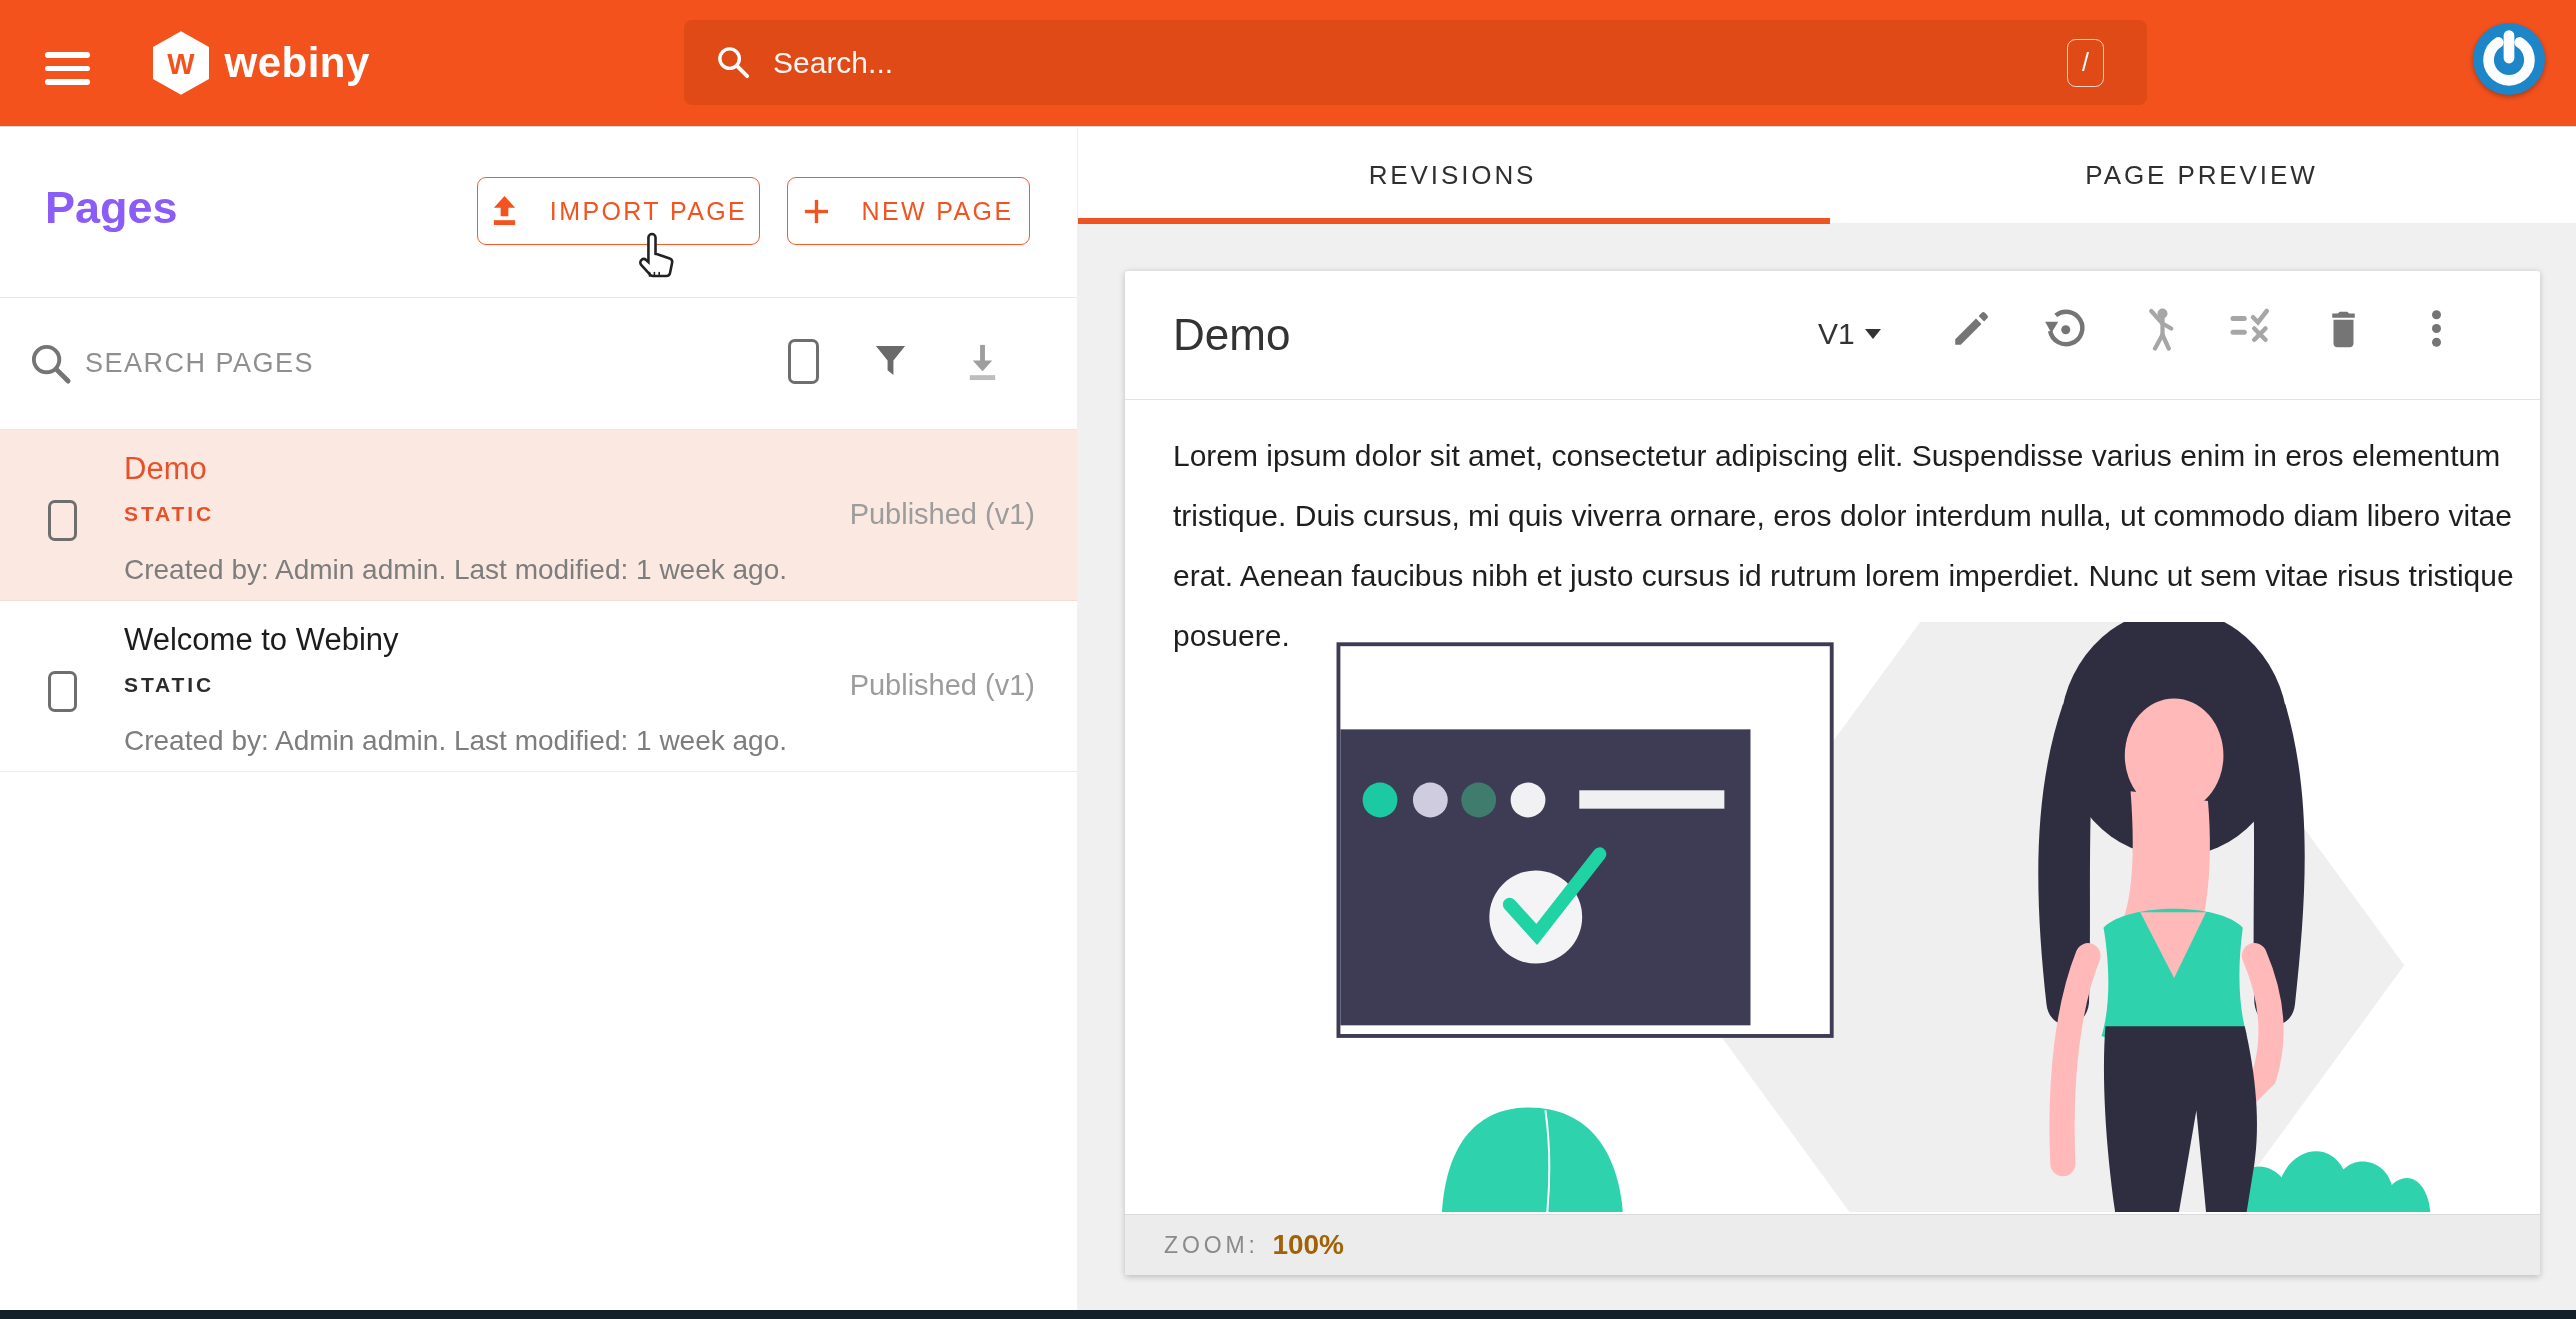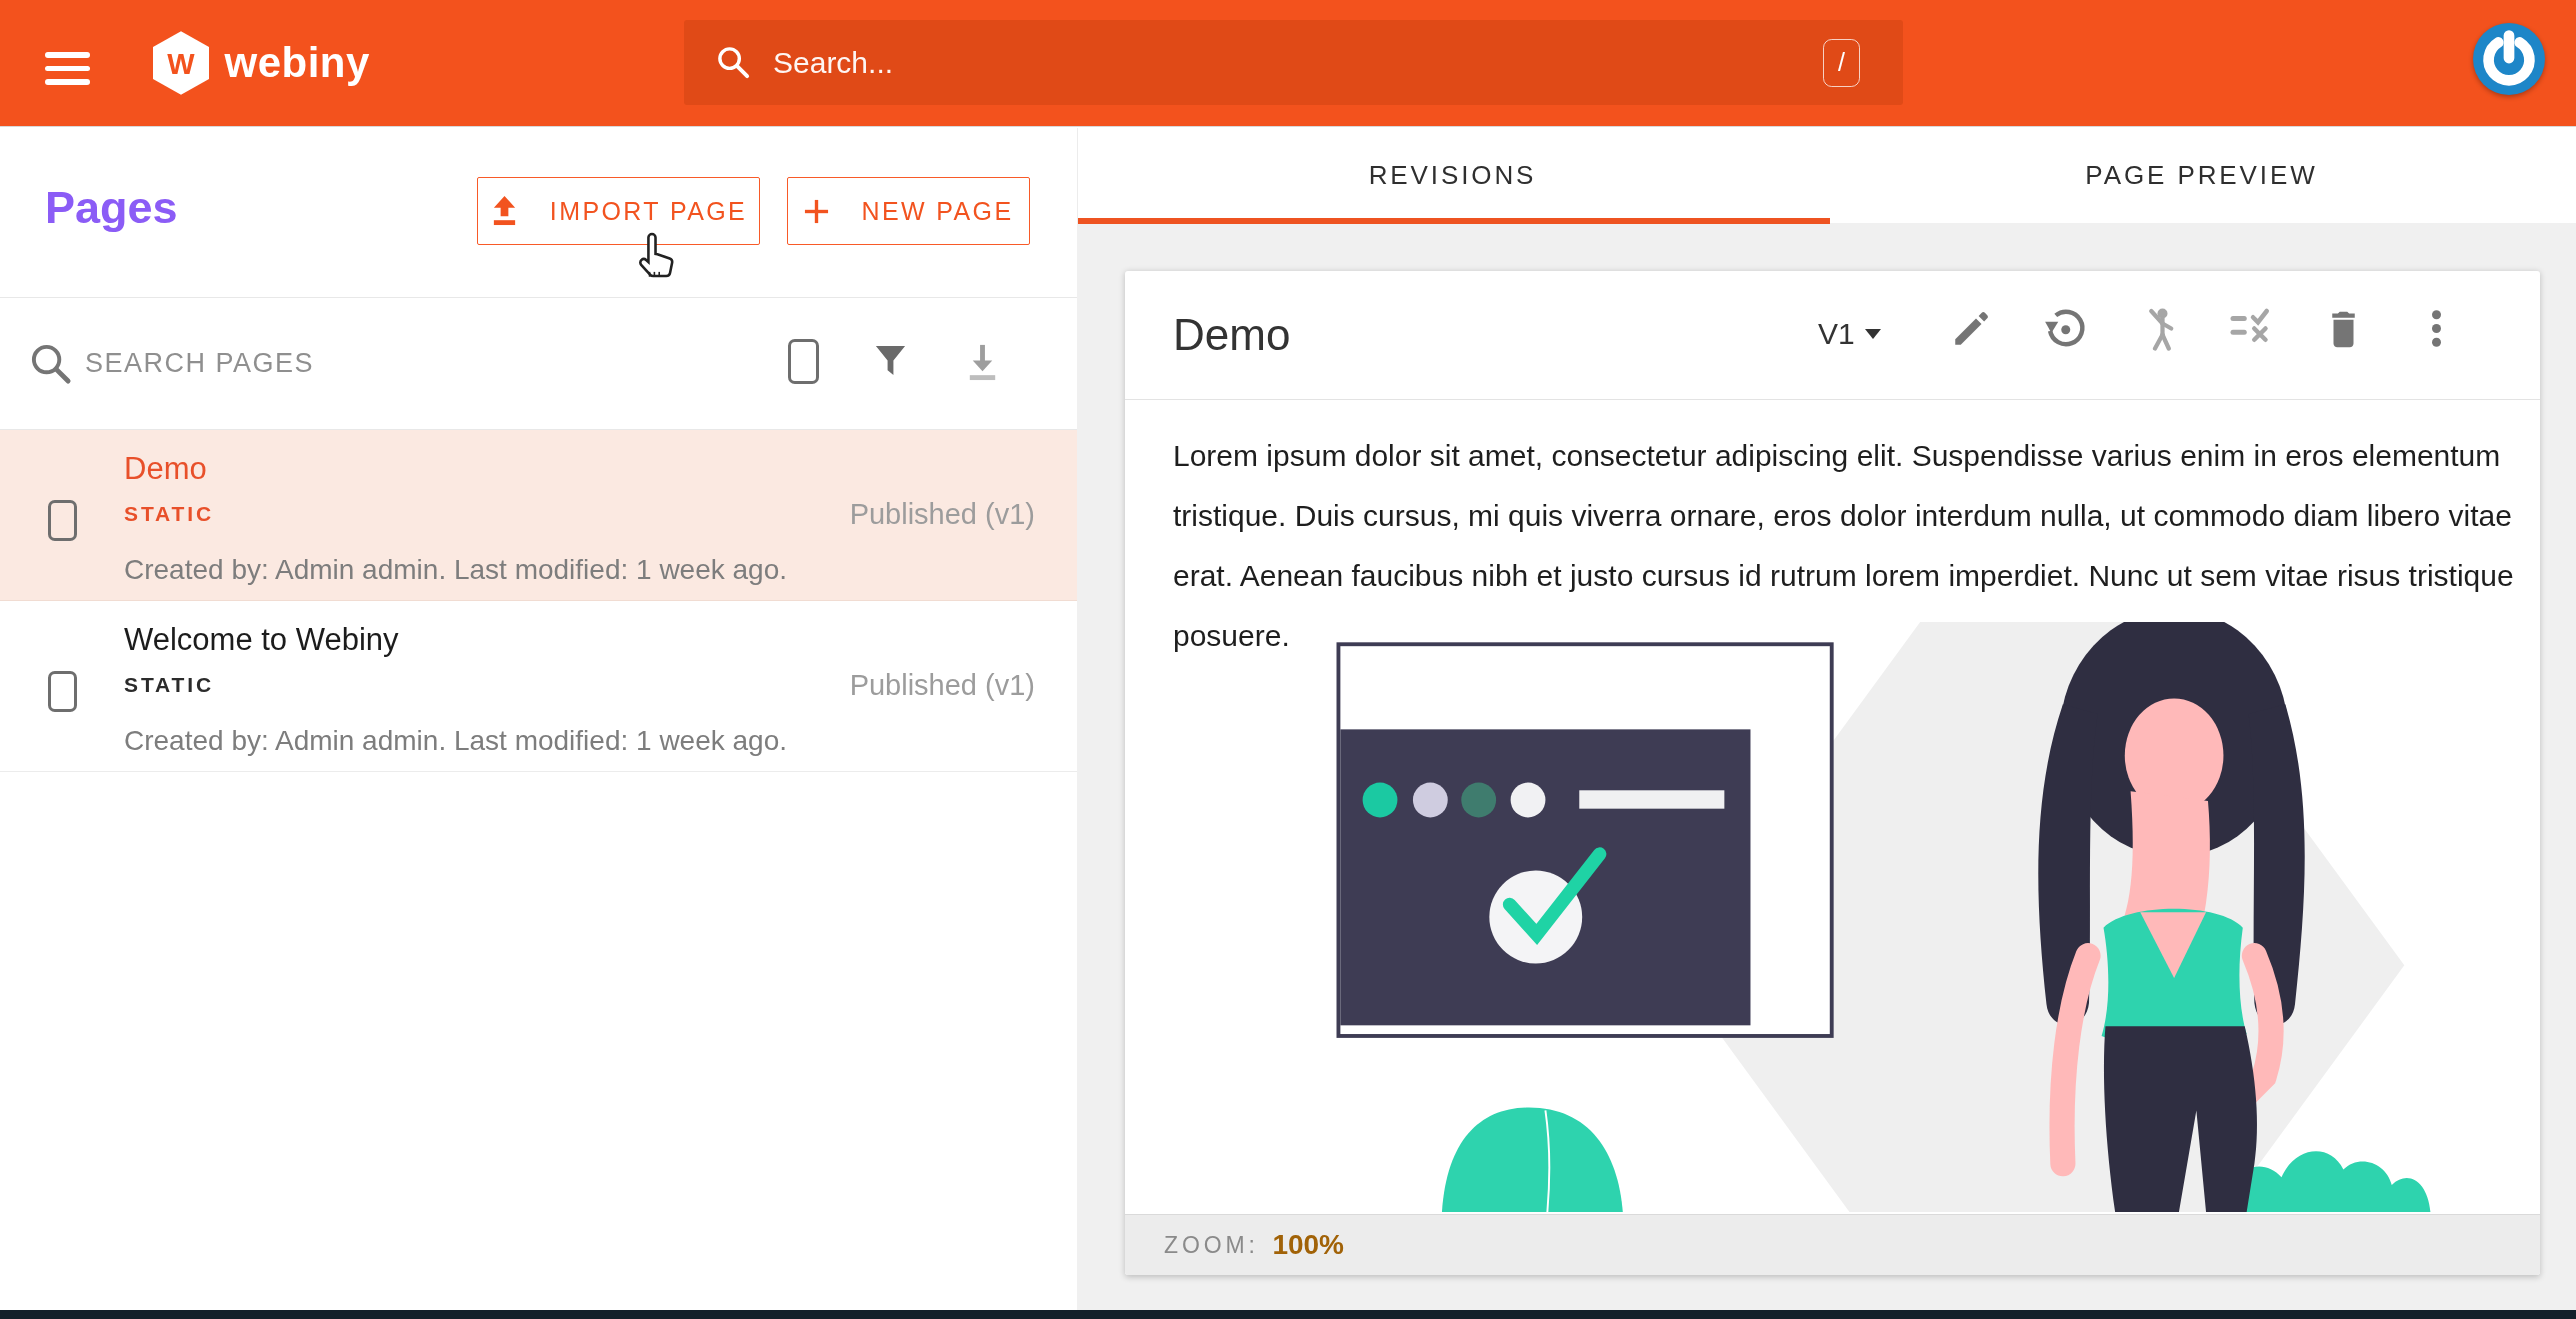--- a/index.html
+++ b/index.html
@@ -9,37 +9,37 @@
 
   
   .appbar { position:absolute; left:0; top:0; width:2576px; height:127px;
             background:#f3521d; border-bottom:1px solid #d8d8d8; }
   .hamburger { position:absolute; left:45px; top:52px; width:45px; height:33px; cursor:pointer; }
   .hamburger span { position:absolute; left:0; width:45px; height:5.8px; background:#fff; border-radius:2.9px; }
   .hamburger span:nth-child(1){ top:0; } .hamburger span:nth-child(2){ top:13.5px; } .hamburger span:nth-child(3){ top:27px; }
   .logo { position:absolute; left:153px; top:31px; display:flex; align-items:center; }
   .logo-hex { width:56px; height:64px; }
   .logo-word { color:#fff; font-size:42px; font-weight:bold; margin-left:15.5px; letter-spacing:0.5px; }
-  .search-box { position:absolute; left:684px; top:20.3px; width:1219px; height:85px;
-                background:#e04a17; border-radius:3px; }
+  .search-box { position:absolute; left:684px; top:20.3px; width:1463px; height:85px;
+                background:#e04a17; border-radius:8px; }
   .search-box .mag { position:absolute; left:31px; top:24px; }
   .search-input { position:absolute; left:89px; top:0; width:948px; height:85px;
                   background:transparent; border:none; outline:none; color:#fff; font-size:30px;
                   font-family:"Liberation Sans", sans-serif; }
   .search-input::placeholder { color:rgba(255,255,255,0.95); }
   .slash-badge { position:absolute; right:43px; top:18.4px; width:37px; height:48px;
                  border:1.9px solid rgba(255,255,255,0.75); border-radius:8.7px; color:#fff;
                  font-size:25px; display:flex; align-items:center; justify-content:center; }
   .avatar { position:absolute; left:2473px; top:23px; width:72px; height:72px; border-radius:50%;
             background:#1d86c8; box-shadow:0 1.9px 5.8px rgba(0,0,0,0.3); cursor:pointer; }
 
   
   .left-panel { position:absolute; left:0; top:128px; width:1077px; height:1183px; background:#fff; }
   .pages-title { position:absolute; left:45px; top:54px; font-size:45px; font-weight:700; color:#8b5cf6; }
-  .btn-outline { position:absolute; top:49px; height:68px; border:1.9px solid #f85a28; border-radius:2px;
+  .btn-outline { position:absolute; top:49px; height:68px; border:1.9px solid #f85a28; border-radius:9px;
                  background:#fff; color:#f2531f; font-size:25px; letter-spacing:2.4px;
                  display:flex; align-items:center; justify-content:center; gap:31px; cursor:pointer;
                  font-family:"Liberation Sans", sans-serif; }
   .btn-import { left:477px; width:283px; }
   .btn-new { left:787px; width:243px; }
   .search-row { position:absolute; left:0; top:169px; width:1152px; height:133px;
                 border-top:1px solid #e8e8e8; border-bottom:1px solid #e8e8e8; background:#fff; }
   .search-row .mag { position:absolute; left:29px; top:44px; }
   .pages-search-input { position:absolute; left:85px; top:0; width:619px; height:131px; border:none; outline:none;
                         background:transparent; font-size:27px; letter-spacing:1.5px; color:#555;

